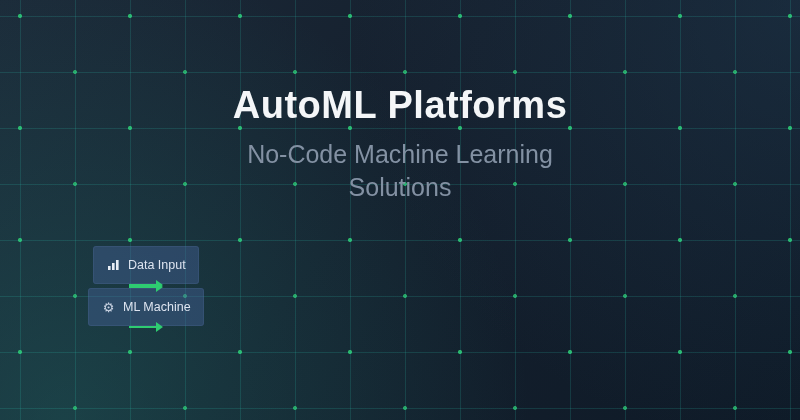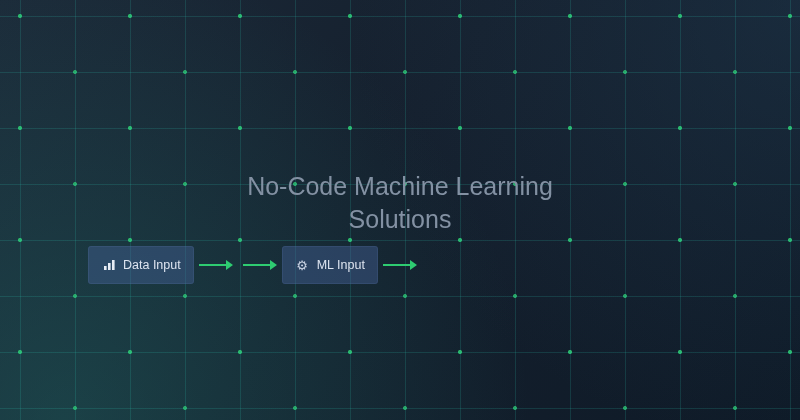--- a/index.html
+++ b/index.html
@@ -49,29 +49,29 @@
   .subtitle {
     position: absolute;
     top: 138px;
     left: 50%;
     transform: translateX(-50%);
     width: 340px;
     text-align: center;
     font-size: 25px;
     font-weight: normal;
     line-height: 1.3;
-    margin-top: 32px;
   }
 
   .flow {
     position: absolute;
     top: 246px;
     left: 88px;
     display: flex;
     align-items: center;
+    flex-direction: column;
   }
 
   .flow-node {
     display: flex;
     align-items: center;
     gap: 7px;
     height: 38px;
     padding: 0 13px;
     border-radius: 3px;
     background: rgba(72, 100, 158, 0.42);
@@ -122,20 +122,21 @@
     border-left-style: solid;
   }
 </style>
 </head>
 <body>
 
 <div class="stage">
 
   <div class="grid-overlay"></div>
 
+  <div class="title" style="color:#f4f6f8;">AutoML Platforms</div>
 
   <div class="subtitle" style="color:#8391a3;">No-Code Machine Learning Solutions</div>
 
   <div class="flow">
 
     <div class="flow-node">
       <span class="node-icon">
         <svg width="14" height="14" viewBox="0 0 14 14">
           <rect x="2" y="8" width="2.6" height="4" fill="#e8edf5"></rect>
           <rect x="6" y="5" width="2.6" height="7" fill="#e8edf5"></rect>
@@ -153,21 +154,21 @@
 
     <div class="flow-arrow">
       <span class="shaft" style="background:#2ecc71;"></span>
       <span class="head" style="border-left-color:#2ecc71;"></span>
     </div>
 
     <div class="flow-node">
       <span class="node-icon">
         <span class="gear-glyph">⚙</span>
       </span>
-      <span>ML Input</span>
+      <span>ML Machine</span>
     </div>
 
     <div class="flow-arrow">
       <span class="shaft" style="background:#2ecc71;"></span>
       <span class="head" style="border-left-color:#2ecc71;"></span>
     </div>
 
 
   </div>
 </div>

